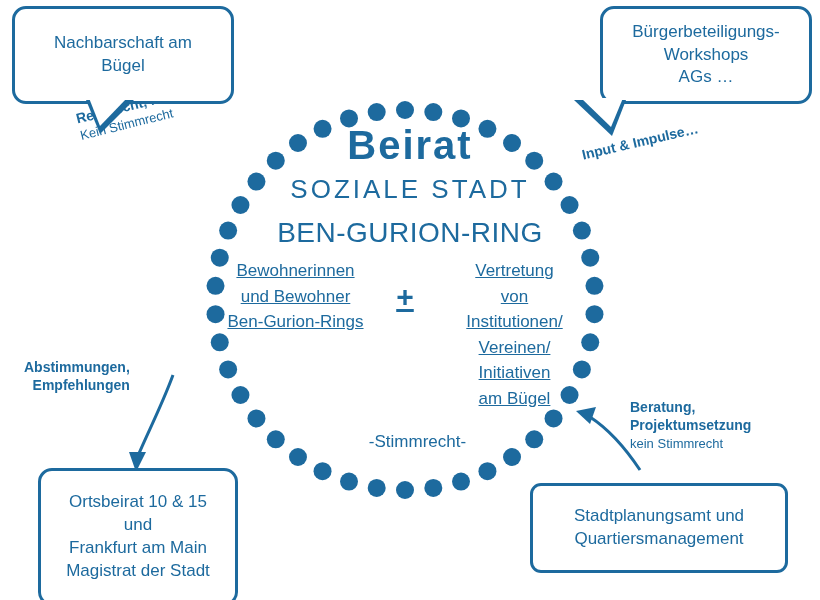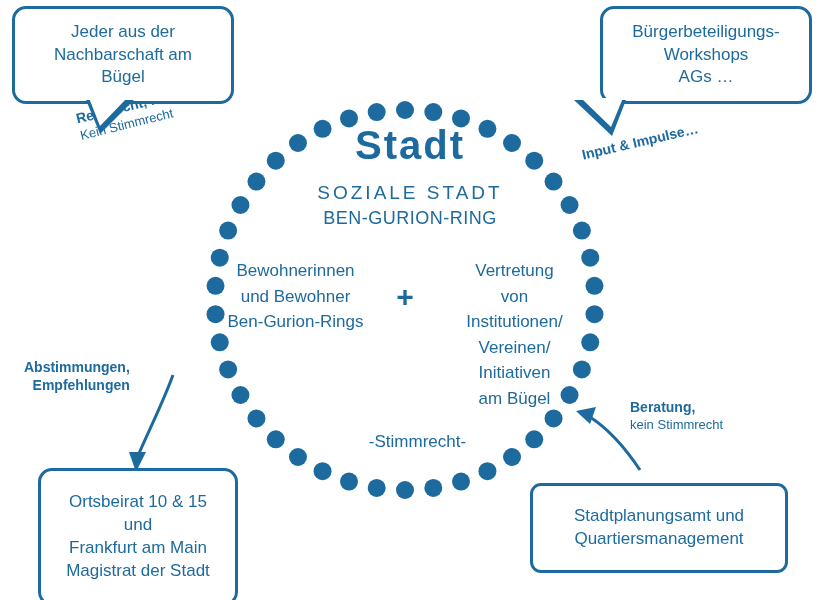--- a/index.html
+++ b/index.html
@@ -86,39 +86,40 @@
     text-align: center;
     z-index: 3;
   }
   #center-title .t-main {
     font-size: 40px;
     font-weight: bold;
     letter-spacing: 2px;
     line-height: 1.05;
   }
   #center-title .t-sub1 {
-    font-size: 19px;
+    font-size: 26px;
     letter-spacing: 3px;
-    margin-top: 16px;
+    margin-top: 8px;
   }
   #center-title .t-sub2 {
-    font-size: 18px;
+    font-size: 28px;
     letter-spacing: 0.5px;
-    margin-top: 4px;
+    margin-top: 12px;
   }
 
   #center-columns {
     position: absolute;
     left: 195px;
     top: 258px;
     width: 420px;
     display: flex;
     align-items: flex-start;
     justify-content: center;
     z-index: 3;
+    text-decoration: underline;
   }
   #col-left, #col-right {
     width: 175px;
     text-align: center;
     font-size: 17px;
     line-height: 1.5;
   }
   #plus-sign {
     width: 44px;
     text-align: center;
@@ -226,21 +227,20 @@
       <polygon points="136,472 129,452 146,452" fill="#1d6a9e"></polygon>
     </g>
 
     <g>
       <path d="M 640 470 C 628 452, 610 430, 590 417" fill="none" stroke="#1d6a9e" stroke-width="3"></path>
       <polygon points="576,411 596,407 590,424" fill="#1d6a9e"></polygon>
     </g>
   </svg>
 
   <div class="callout" id="box-neighbourhood">
-    <span class="line">Jeder aus der</span>
     <span class="line">Nachbarschaft am</span>
     <span class="line">Bügel</span>
   </div>
   <div class="tail" id="tail-nb"></div>
   <div class="tail-inner" id="tail-nb-inner"></div>
 
   <div class="callout" id="box-workshops">
     <span class="line">Bürgerbeteiligungs-</span>
     <span class="line">Workshops</span>
     <span class="line">AGs …</span>
@@ -254,21 +254,21 @@
     <span class="line">Frankfurt am Main</span>
     <span class="line">Magistrat der Stadt</span>
   </div>
 
   <div class="callout" id="box-stadtplanung">
     <span class="line">Stadtplanungsamt und</span>
     <span class="line">Quartiersmanagement</span>
   </div>
 
   <div id="center-title">
-    <div class="t-main">Stadt</div>
+    <div class="t-main">Beirat</div>
     <div class="t-sub1">SOZIALE STADT</div>
     <div class="t-sub2">BEN-GURION-RING</div>
   </div>
 
   <div id="center-columns">
     <div id="col-left">
       <div>Bewohnerinnen</div>
       <div>und Bewohner</div>
       <div>Ben-Gurion-Rings</div>
     </div>
@@ -294,16 +294,17 @@
     <div class="b">Input &amp; Impulse…</div>
   </div>
 
   <div class="annot" id="annot-abstimmungen">
     <div class="b">Abstimmungen,</div>
     <div class="b">Empfehlungen</div>
   </div>
 
   <div class="annot" id="annot-beratung">
     <div class="b">Beratung,</div>
+    <div class="b">Projektumsetzung</div>
     <div class="n">kein Stimmrecht</div>
   </div>
 
 </div>
 
 </body></html>

